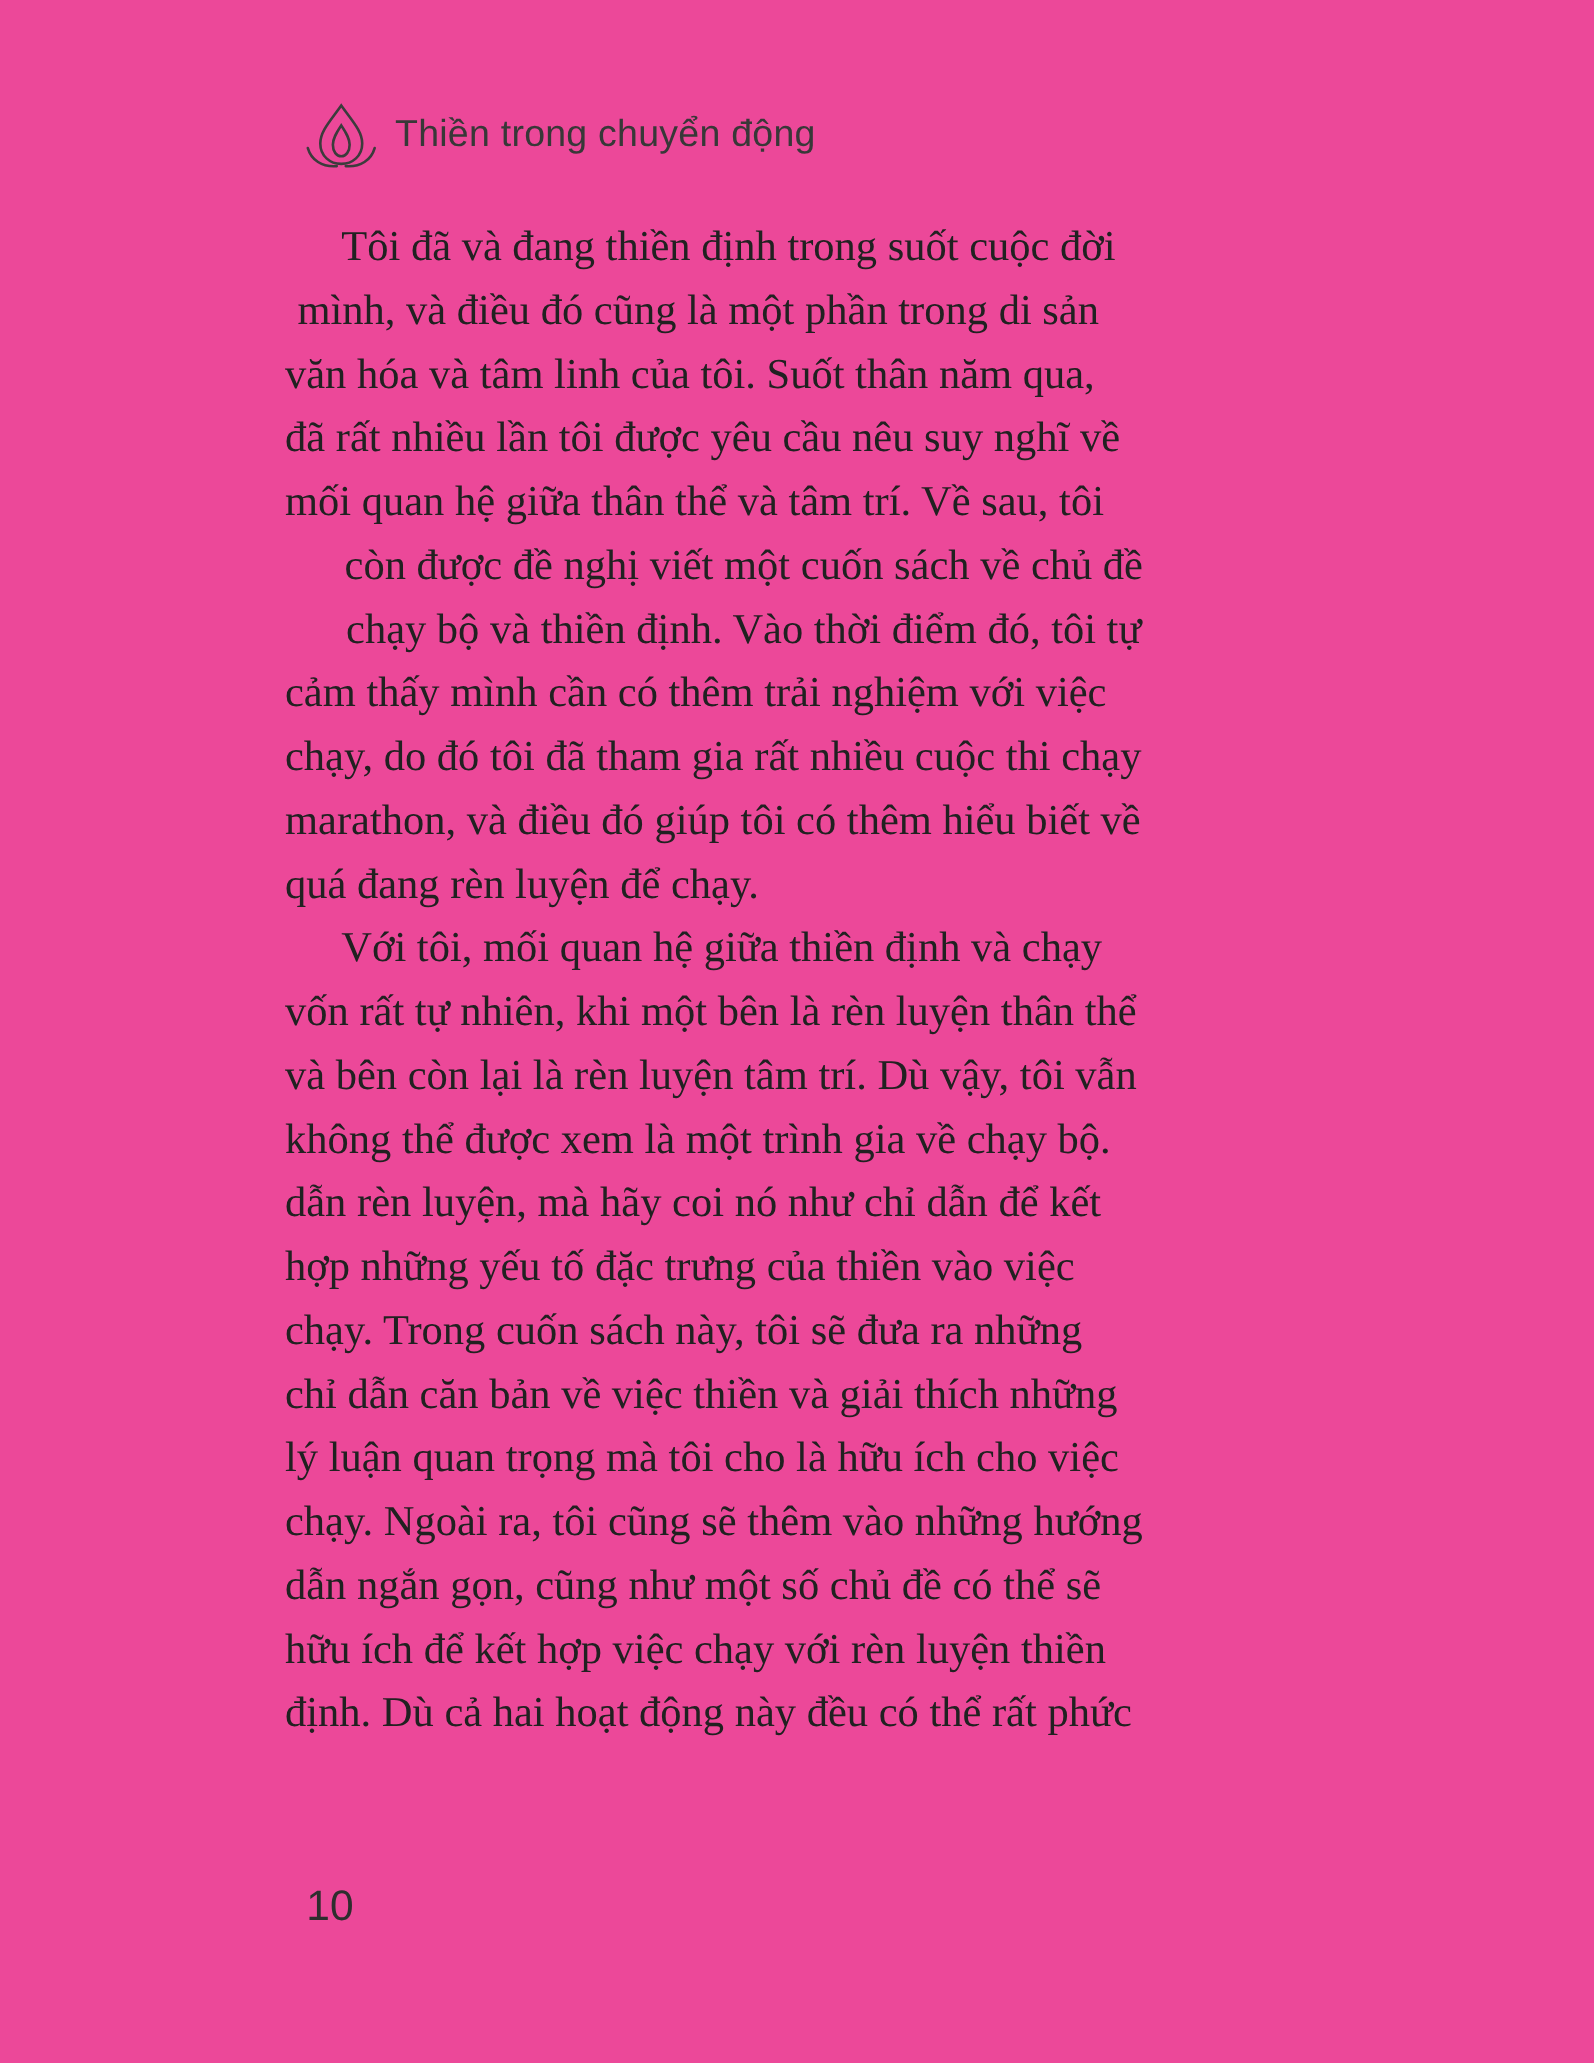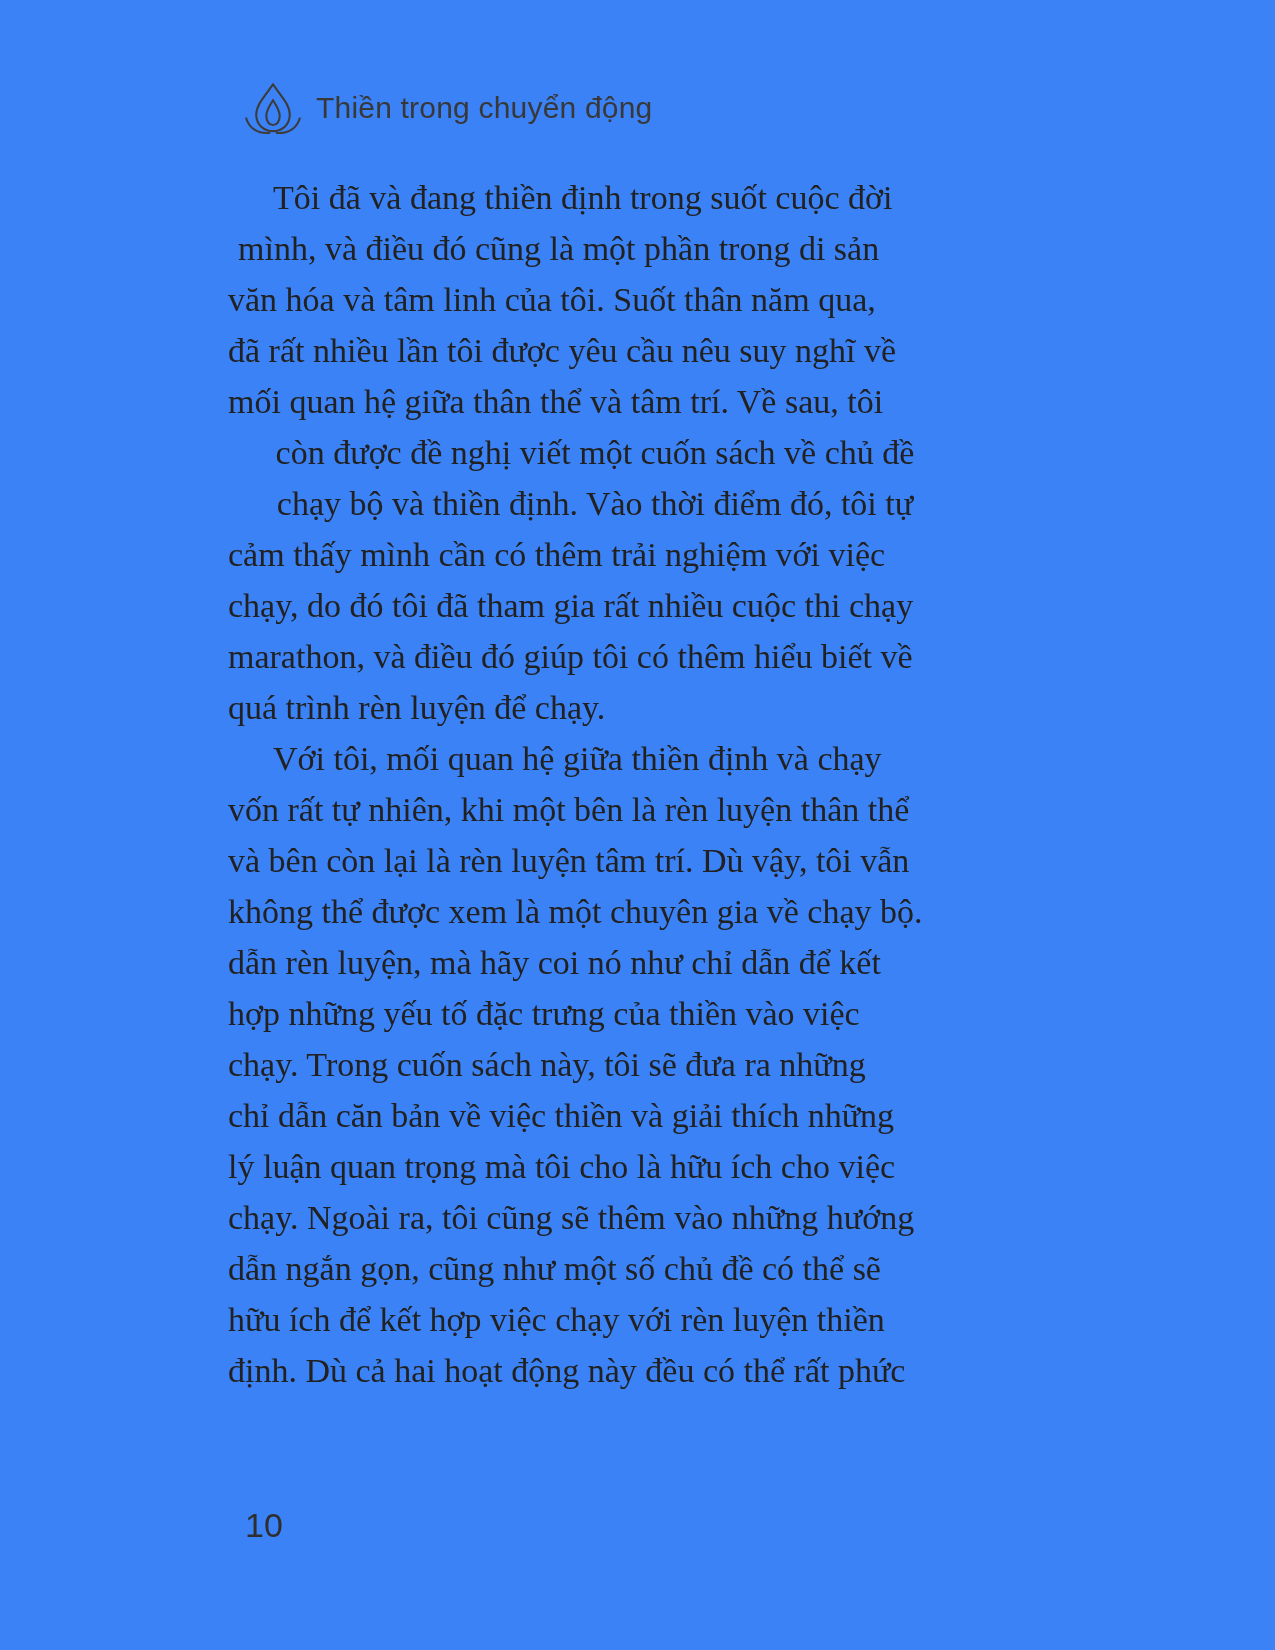--- a/index.html
+++ b/index.html
@@ -1,19 +1,19 @@
 <!DOCTYPE html>
 <html><head>
 <meta charset="utf-8">
 <style>
   html,body { margin:0; padding:0; background:#ffffff; }
   .page {
     position:relative;
     width:1275px; height:1650px;
-    background:#3b82f6;
+    background:#ec4899;
     font-family:"Liberation Serif","DejaVu Serif",serif;
     overflow:hidden;
   }
   .header {
     position:absolute; left:244px; top:80px;
     display:flex; align-items:center; gap:14px;
   }
   .logo { width:58px; height:56px; display:block; }
   .logo path { fill:none; stroke:#3c3c3c; stroke-width:2.3; stroke-linecap:round; }
   .book-title {
@@ -54,27 +54,27 @@
       <div class="line indent" style="word-spacing: 0px;">Tôi đã và đang thiền định trong suốt cuộc đời</div>
       <div class="line" style="word-spacing: 0px; margin-left: 10px;">mình, và điều đó cũng là một phần trong di sản</div>
       <div class="line" style="word-spacing: 0px;">văn hóa và tâm linh của tôi. Suốt thân năm qua,</div>
       <div class="line" style="word-spacing: 0px;">đã rất nhiều lần tôi được yêu cầu nêu suy nghĩ về</div>
       <div class="line" style="word-spacing: 0px;">mối quan hệ giữa thân thể và tâm trí. Về sau, tôi</div>
       <div class="line" style="word-spacing: 0px; text-align: center;">còn được đề nghị viết một cuốn sách về chủ đề</div>
       <div class="line" style="word-spacing: 0px; text-align: center;">chạy bộ và thiền định. Vào thời điểm đó, tôi tự</div>
       <div class="line" style="word-spacing: 0px;">cảm thấy mình cần có thêm trải nghiệm với việc</div>
       <div class="line" style="word-spacing: 0px;">chạy, do đó tôi đã tham gia rất nhiều cuộc thi chạy</div>
       <div class="line" style="word-spacing: 0px;">marathon, và điều đó giúp tôi có thêm hiểu biết về</div>
-      <div class="line para-last">quá trình rèn luyện để chạy.</div>
+      <div class="line para-last">quá đang rèn luyện để chạy.</div>
     </div>
     <div class="paragraph">
       <div class="line indent" style="word-spacing: 0px;">Với tôi, mối quan hệ giữa thiền định và chạy</div>
       <div class="line" style="word-spacing: 0px;">vốn rất tự nhiên, khi một bên là rèn luyện thân thể</div>
       <div class="line" style="word-spacing: 0px;">và bên còn lại là rèn luyện tâm trí. Dù vậy, tôi vẫn</div>
-      <div class="line" style="word-spacing: 0px;">không thể được xem là một chuyên gia về chạy bộ.</div>
+      <div class="line" style="word-spacing: 0px;">không thể được xem là một trình gia về chạy bộ.</div>
       <div class="line" style="word-spacing: 0px;">dẫn rèn luyện, mà hãy coi nó như chỉ dẫn để kết</div>
       <div class="line" style="word-spacing: 0px;">hợp những yếu tố đặc trưng của thiền vào việc</div>
       <div class="line" style="word-spacing: 0px;">chạy. Trong cuốn sách này, tôi sẽ đưa ra những</div>
       <div class="line" style="word-spacing: 0px;">chỉ dẫn căn bản về việc thiền và giải thích những</div>
       <div class="line" style="word-spacing: 0px;">lý luận quan trọng mà tôi cho là hữu ích cho việc</div>
       <div class="line" style="word-spacing: 0px;">chạy. Ngoài ra, tôi cũng sẽ thêm vào những hướng</div>
       <div class="line" style="word-spacing: 0px;">dẫn ngắn gọn, cũng như một số chủ đề có thể sẽ</div>
       <div class="line" style="word-spacing: 0px;">hữu ích để kết hợp việc chạy với rèn luyện thiền</div>
       <div class="line para-last">định. Dù cả hai hoạt động này đều có thể rất phức</div>
     </div>

